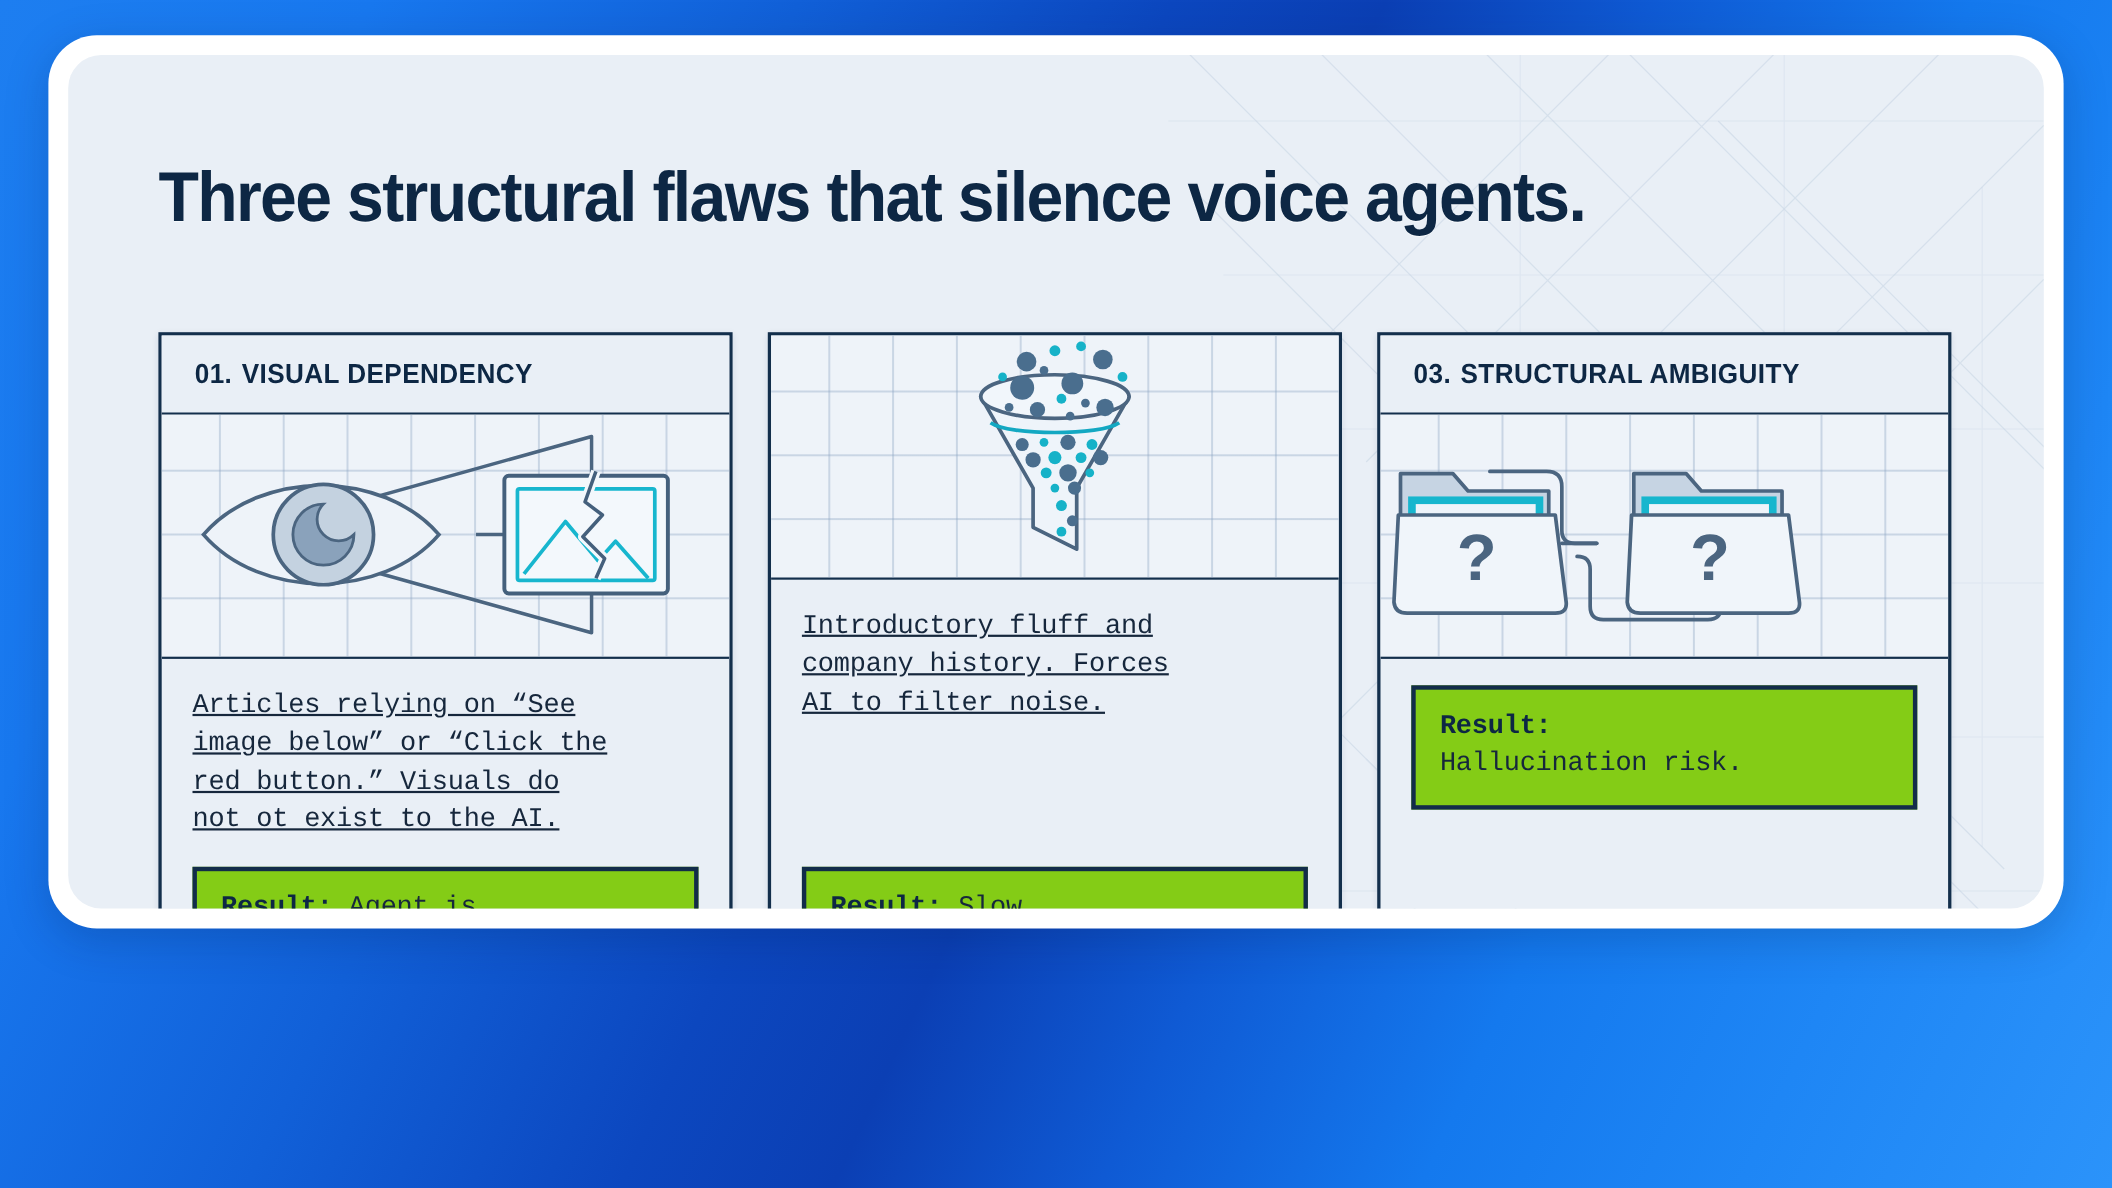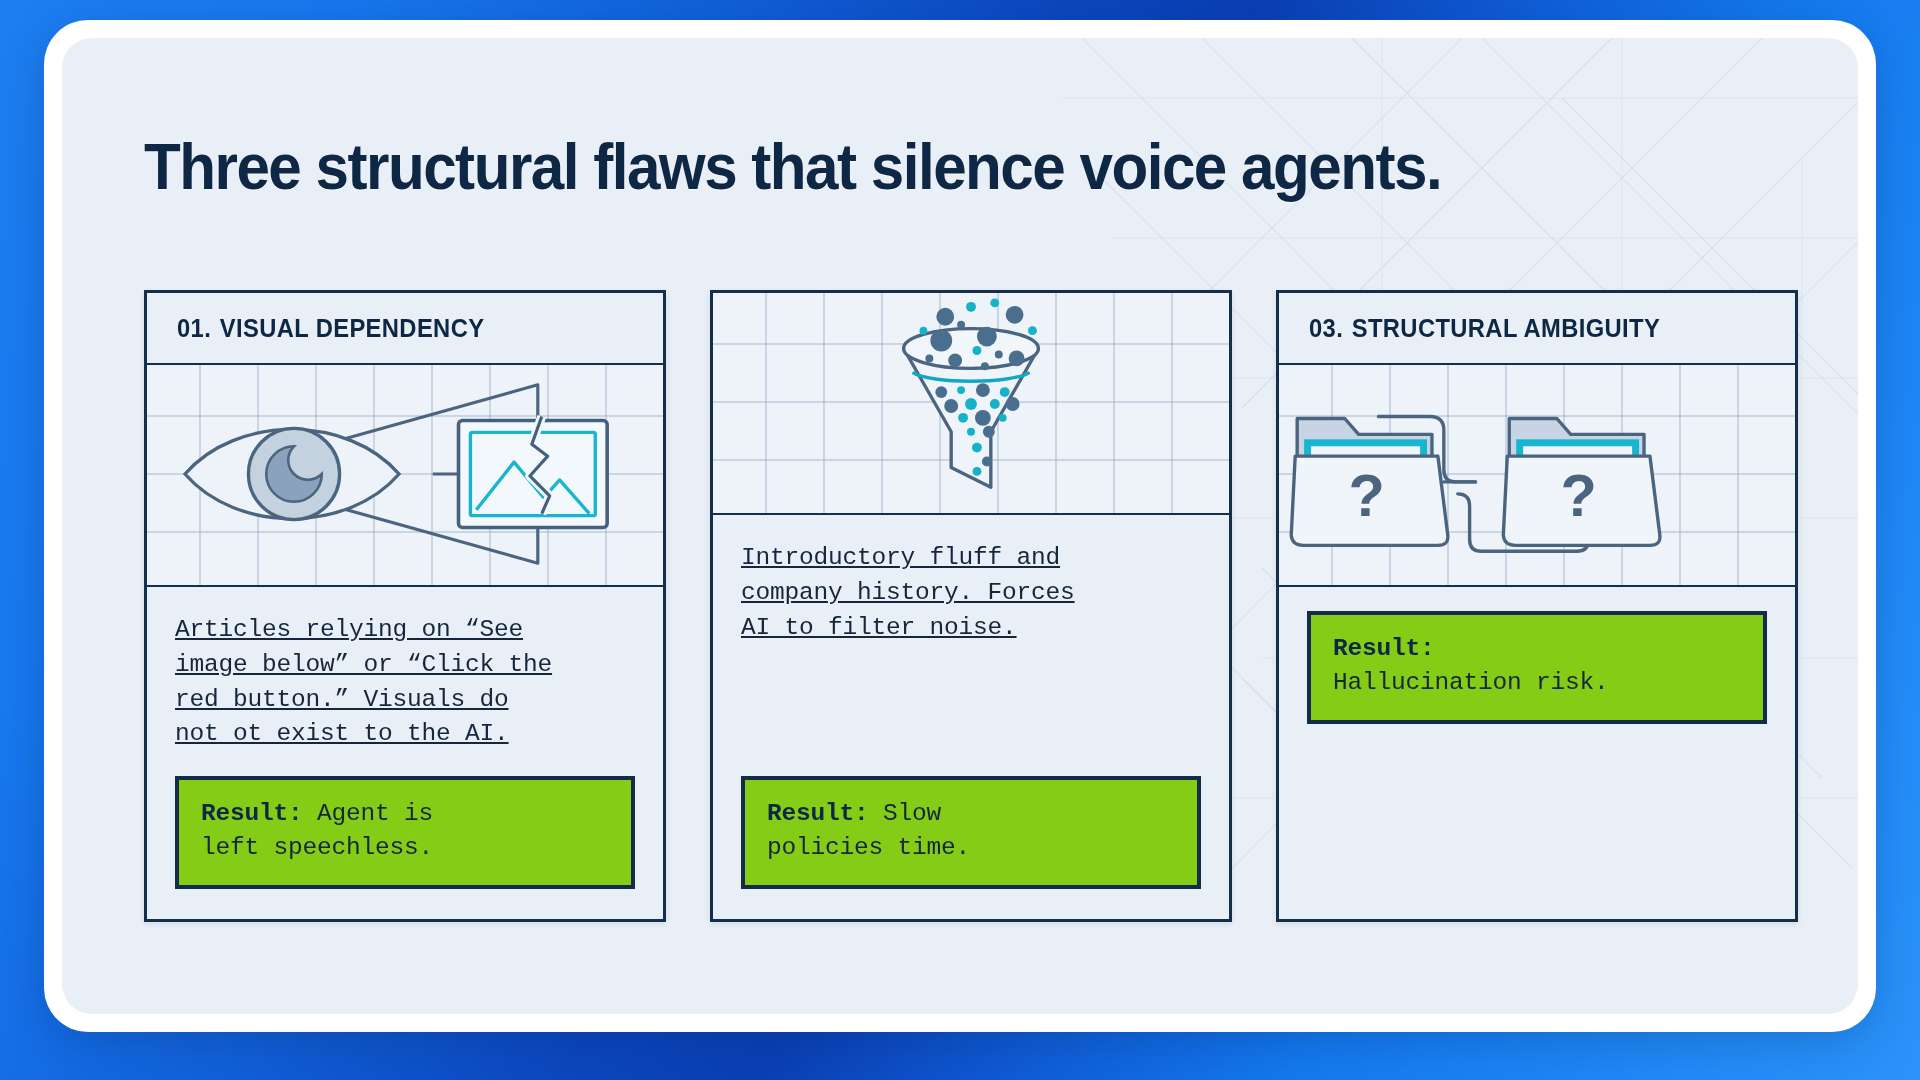--- a/index.html
+++ b/index.html
@@ -22,23 +22,23 @@
         #1479ee 74%,
         #1e86f5 86%,
         #2b93fa 100%);
     position: relative;
   }
 
   
   .frame {
     position: absolute;
     left: 44px;
-    top: 20px;
+    top: 32px;
     width: 1832px;
-    height: 1012px;
+    height: 812px;
     background: #ffffff;
     border-radius: 44px;
     box-shadow: 0 10px 40px rgba(4, 30, 80, 0.22);
   }
 
   .panel {
     position: absolute;
     left: 18px;
     top: 18px;
     right: 18px;
@@ -73,21 +73,21 @@
     text-shadow: 0 1px 0 rgba(255,255,255,0.6);
   }
 
   
   .cards {
     position: absolute;
     left: 82px;
     top: 252px;
     right: 60px;
     display: flex;
-    gap: 44px;
+    gap: 32px;
   }
 
   .card {
     width: 522px;
     background: #e9eff6;
     border: 3px solid #132f4c;
     display: flex;
     flex-direction: column;
     box-shadow: 0 2px 6px rgba(10, 40, 80, 0.10);
   }

